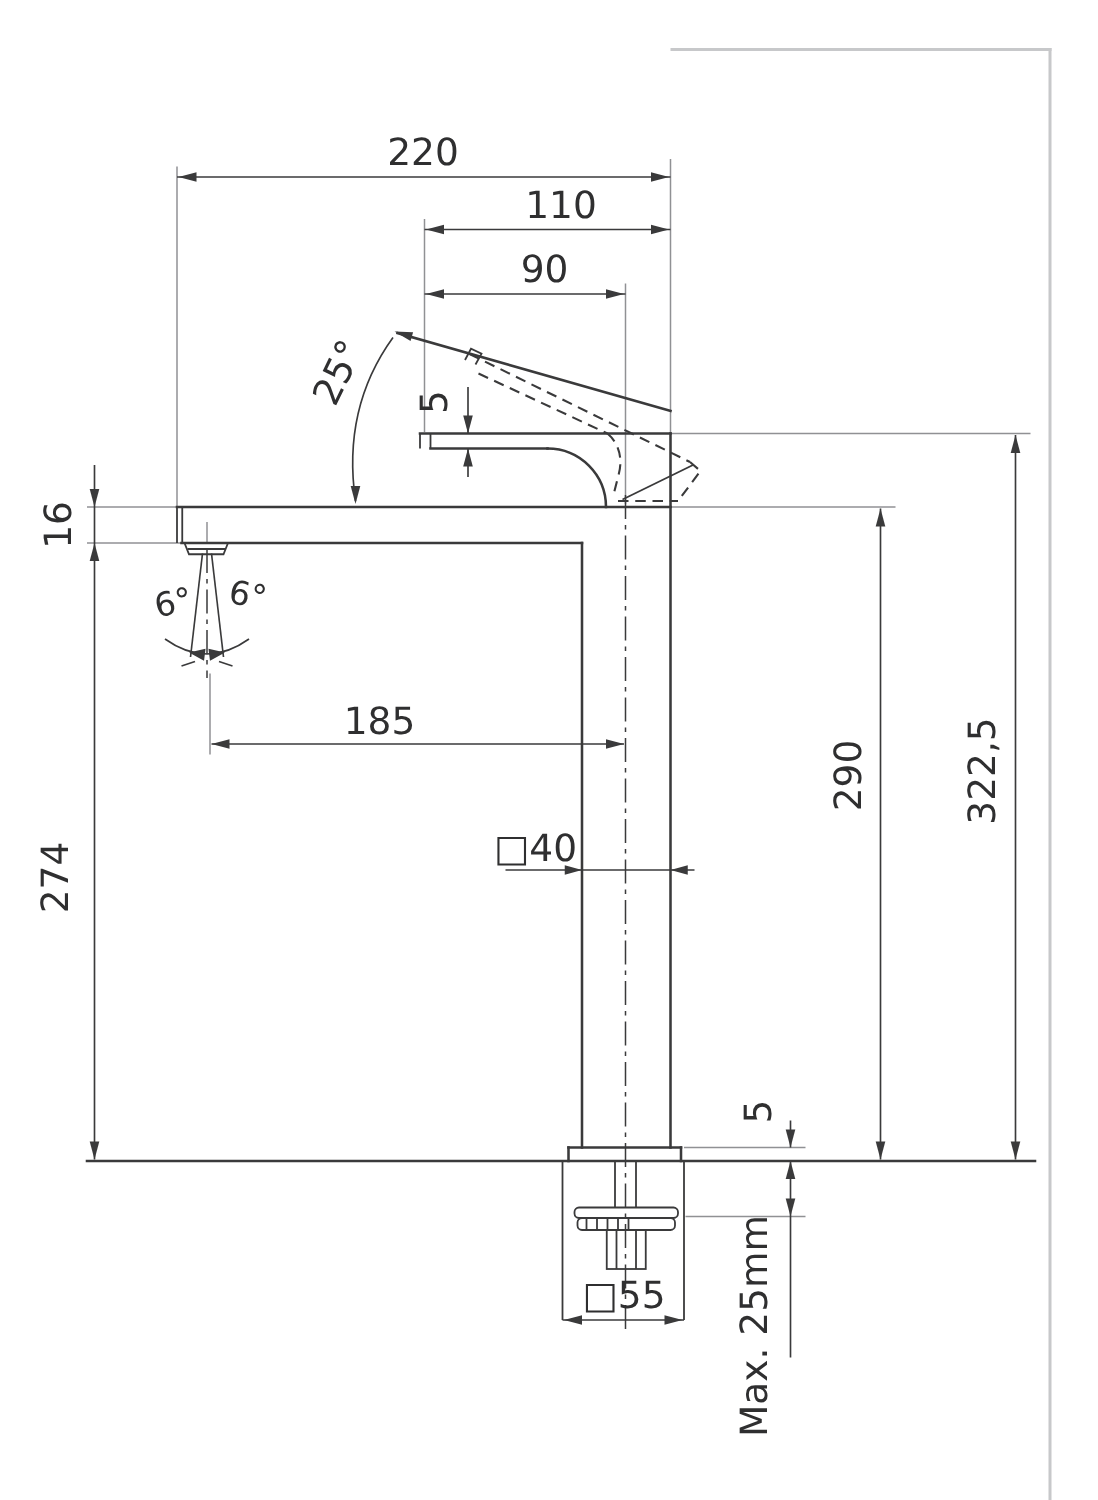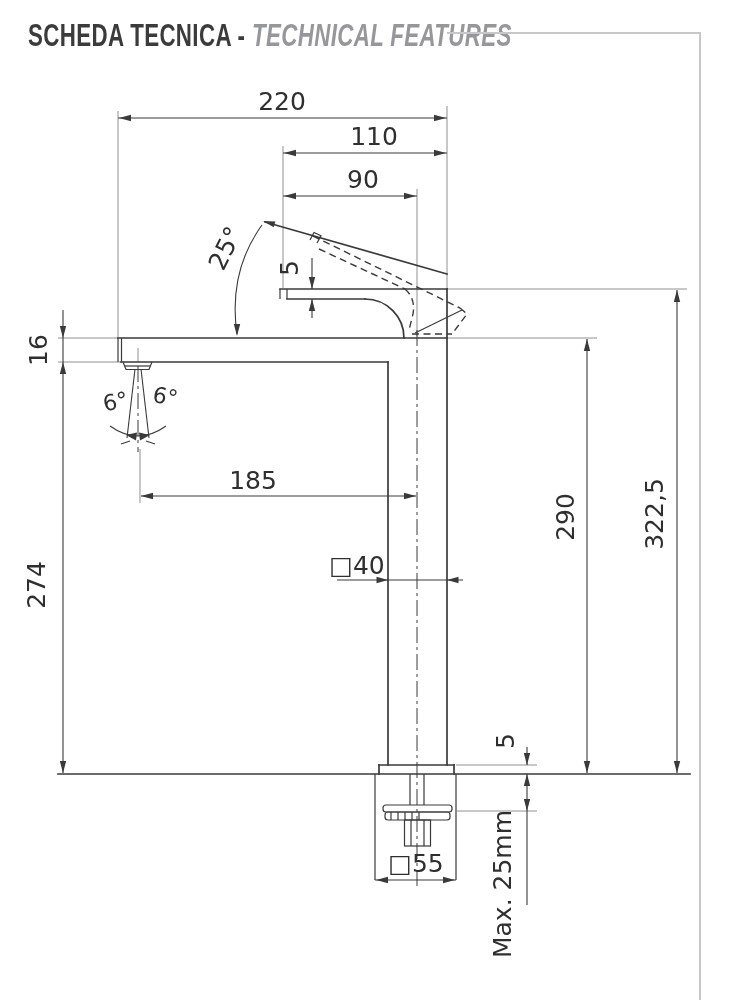--- a/index.html
+++ b/index.html
@@ -37,26 +37,20 @@
     font-family:"DejaVu Sans","Liberation Sans",sans-serif;
     font-size:25px;fill:var(--label-text);
   }
   .lbl-sm{font-size:22px;}
 </style>
 </head>
 <body>
 
 <div id="canvas">
 
-  <div class="title-wrap">
-    <span class="title-inner">
-      <span class="title-primary">SCHEDA TECNICA - </span>
-      <span class="title-secondary">TECHNICAL FEATURES</span>
-    </span>
-  </div>
   <div class="rule-h"></div>
   <div class="rule-v"></div>
 
   <svg width="732" height="1000" viewBox="0 0 732 1000">
 
     <g>
       <line class="thin" x1="118" y1="111" x2="118" y2="338"></line>
       <line class="thin" x1="283" y1="146" x2="283" y2="288"></line>
       <line class="thin" x1="447" y1="106" x2="447" y2="289"></line>
       <line class="thin" x1="417" y1="189" x2="417" y2="336"></line>

